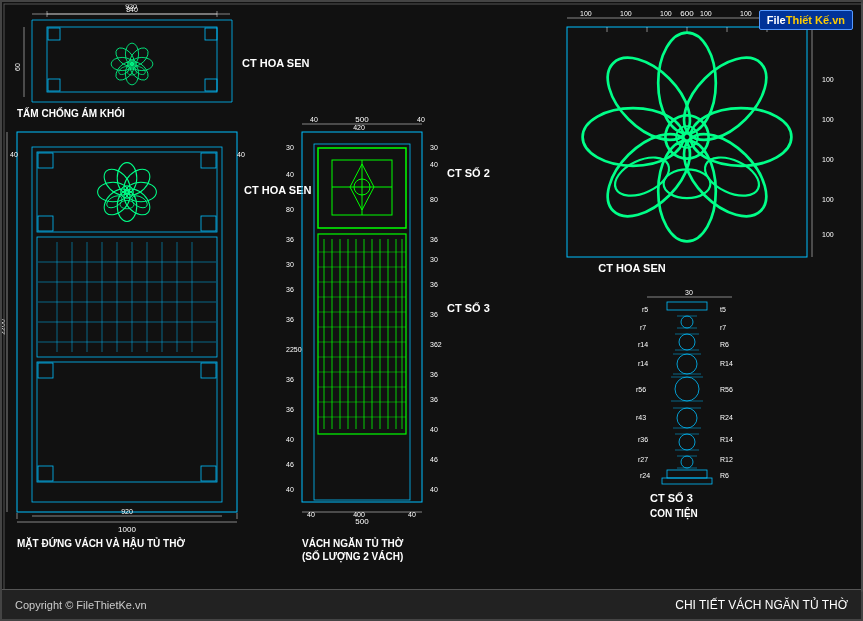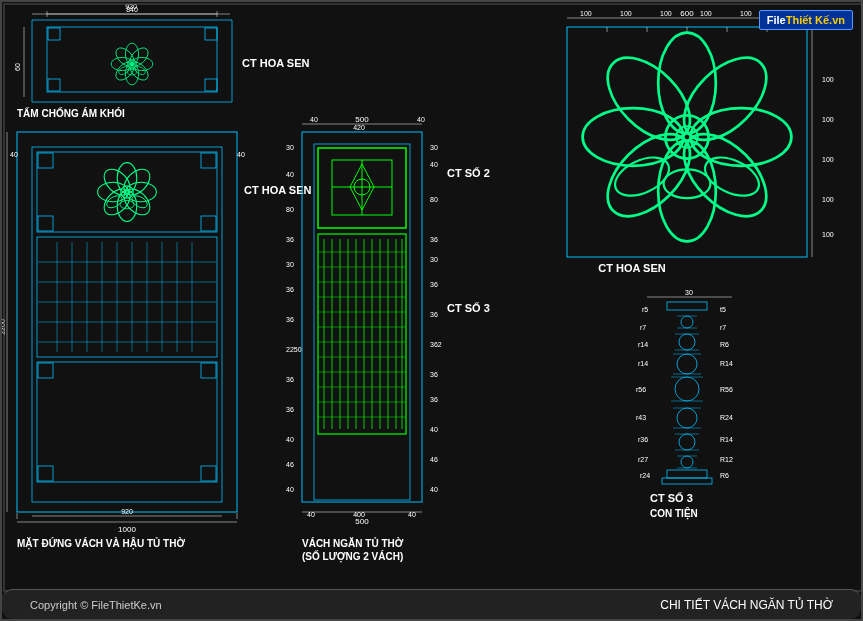--- a/index.html
+++ b/index.html
@@ -39,22 +39,21 @@
       position: absolute;
       bottom: 0;
       left: 0;
       right: 0;
       height: 30px;
       background: #222;
       border-top: 1px solid #555;
       display: flex;
       align-items: center;
       justify-content: space-between;
-      padding: 0 28px;
-      border-radius: 11px;
+      padding: 0 13px;
     }
     .footer-copyright {
       color: #ccc;
       font-size: 11px;
     }
     .footer-title {
       color: #fff;
       font-size: 12px;
       font-weight: normal;
     }

